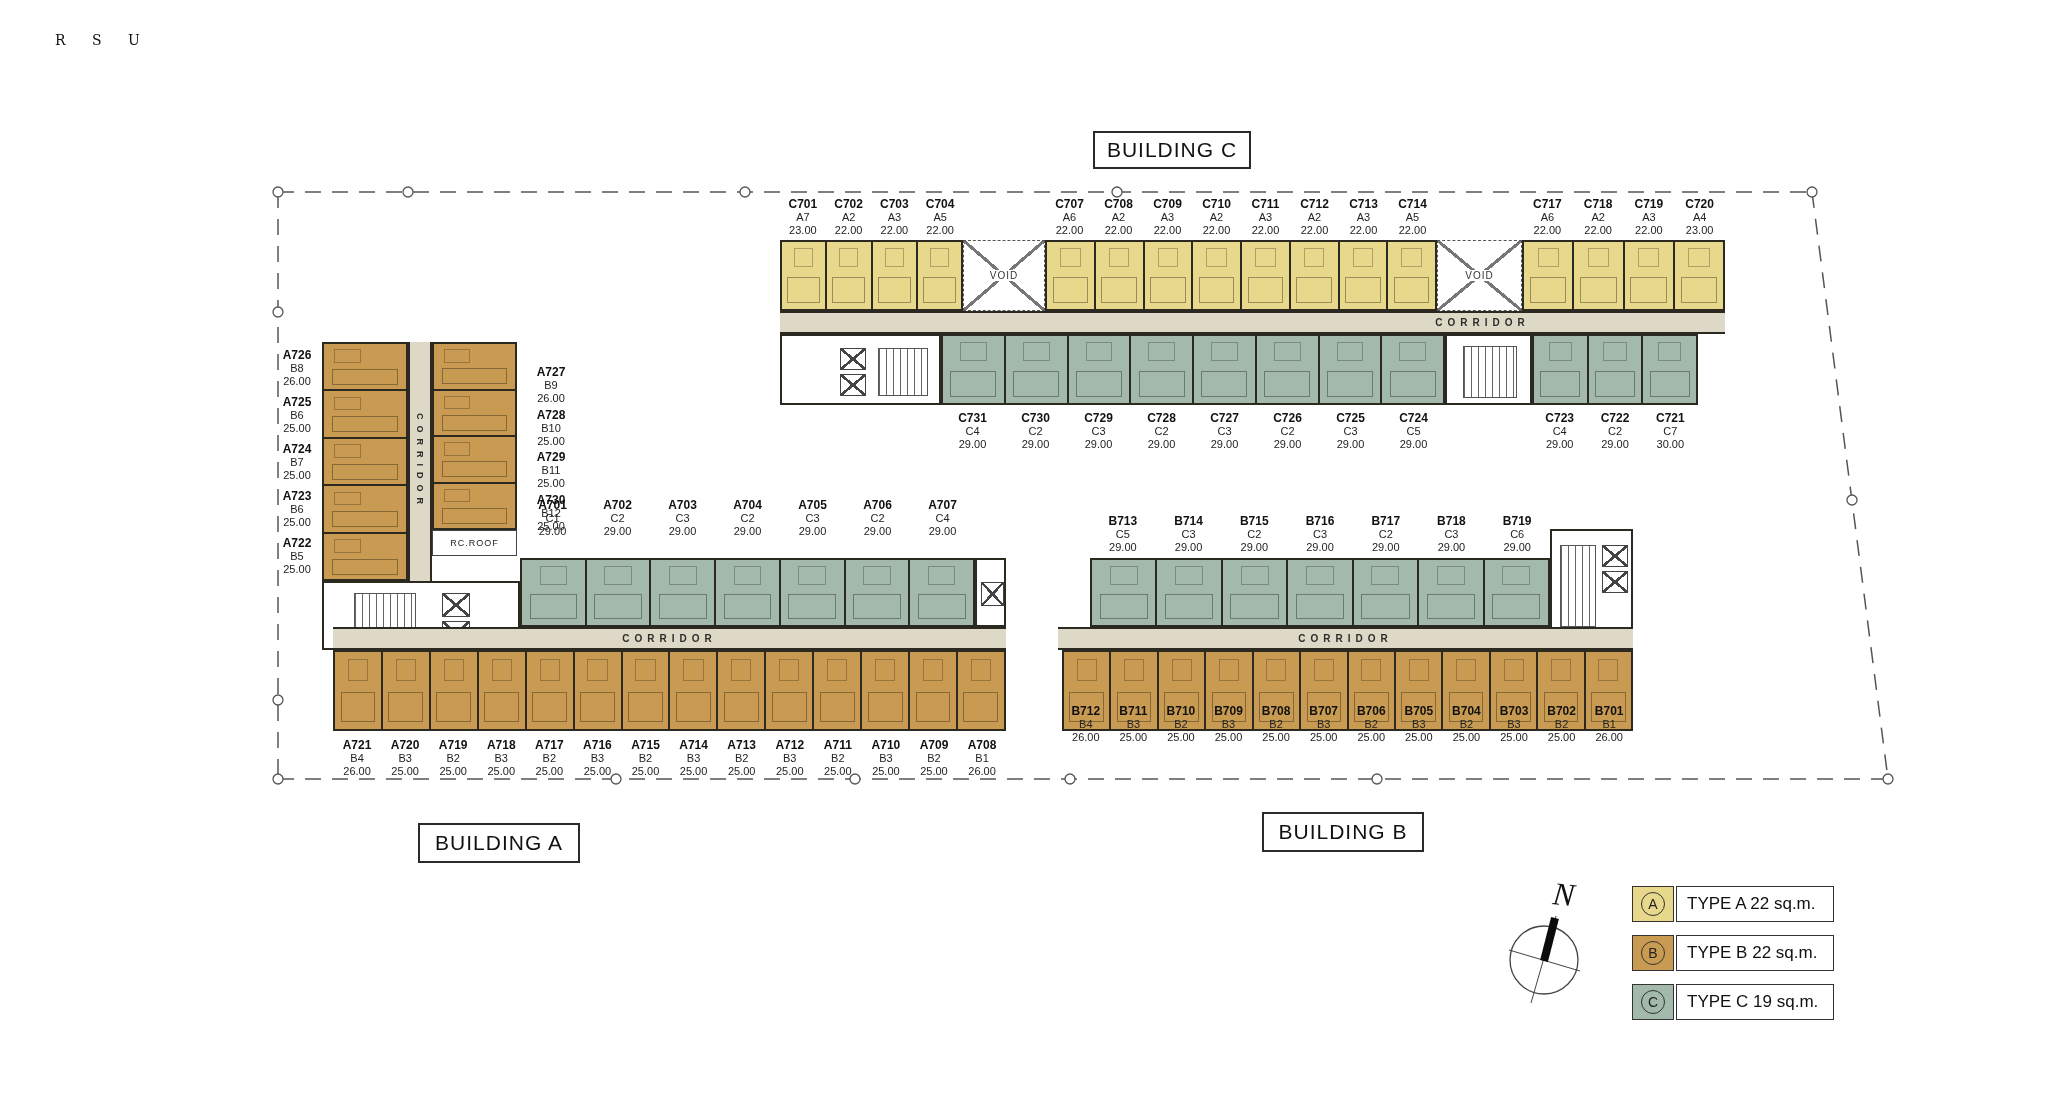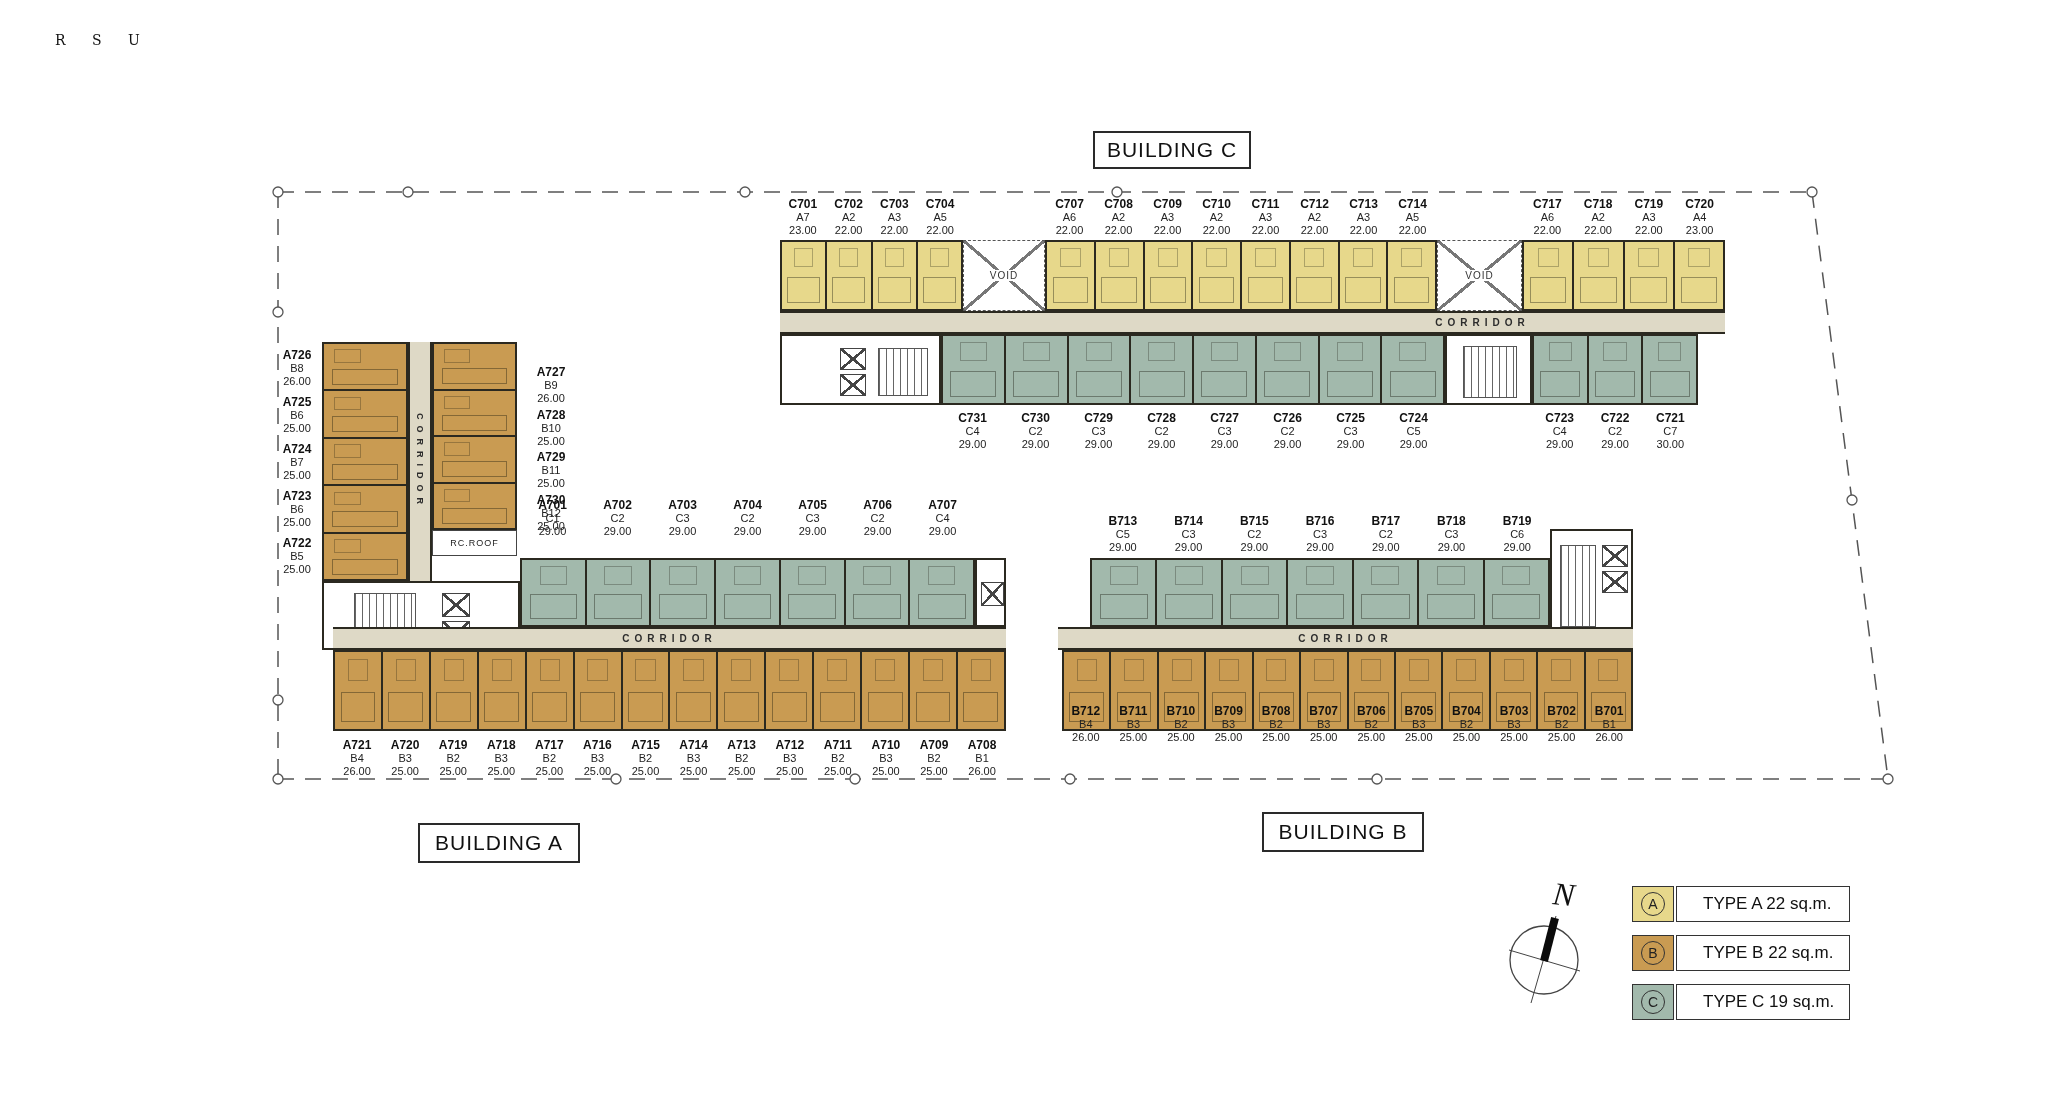--- a/index.html
+++ b/index.html
@@ -60,21 +60,21 @@
   .rcroof{background:#fff;border:1.5px solid #444;display:flex;align-items:center;justify-content:center;
           font-size:9px;letter-spacing:1px;color:#222;}
 
   
   .legend{display:flex;flex-direction:column;gap:13px;}
   .lrow{display:flex;align-items:stretch;}
   .lswatch{width:40px;height:34px;border:1.5px solid #333;display:flex;align-items:center;justify-content:center;}
   .lcirc{width:22px;height:22px;border:1.2px solid #333;border-radius:50%;display:flex;align-items:center;
          justify-content:center;font-size:14px;color:#222;}
   .lbox{width:146px;height:34px;border:1.5px solid #333;background:#fff;margin-left:2px;
-        display:flex;align-items:center;padding-left:26px;font-size:17px;color:#111;}
+        display:flex;align-items:center;padding-left:10px;font-size:17px;color:#111;}
 </style>
 </head>
 <body>
 
 <div id="plan">
 
   <svg class="abs" style="left:0;top:0;" width="2048" height="1120">
     <line x1="278" y1="192" x2="1812" y2="192" stroke="#555" stroke-width="1.5" stroke-dasharray="16 11"></line>
     <line x1="1812" y1="192" x2="1888" y2="779" stroke="#555" stroke-width="1.5" stroke-dasharray="16 11"></line>
     <line x1="278" y1="779" x2="1888" y2="779" stroke="#555" stroke-width="1.5" stroke-dasharray="16 11"></line>

